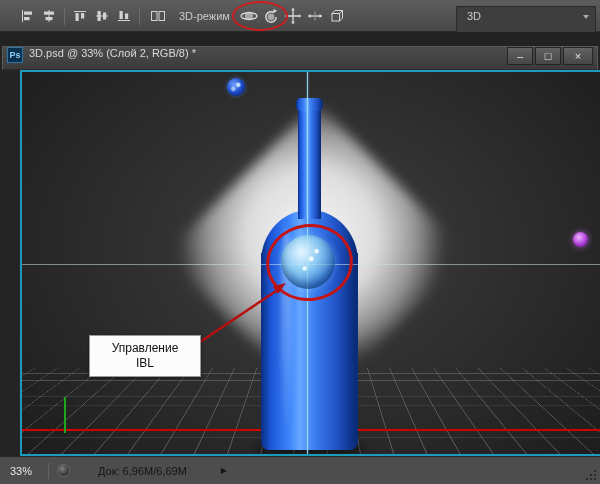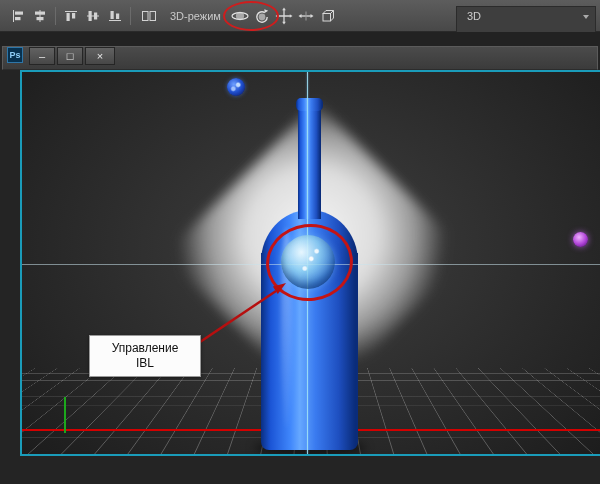--- a/index.html
+++ b/index.html
@@ -3,21 +3,21 @@
 <meta charset="utf-8">
 <style>
   * { margin:0; padding:0; box-sizing:border-box; }
   html,body { width:600px; height:484px; overflow:hidden; background:#1e1e1e;
               font-family:"Liberation Sans", sans-serif; }
   #app { position:relative; width:600px; height:484px; background:#242424; overflow:hidden; }
 
   
   .toolbar { position:absolute; left:0; top:0; width:600px; height:32px;
              background:linear-gradient(#5d5d5d,#484848); border-bottom:1px solid #2a2a2a;
-             display:flex; align-items:center; padding:0 7px; }
+             display:flex; align-items:center; padding:0 16px; }
   .tbtn { width:22px; height:24px; display:flex; align-items:center; justify-content:center;
           background:transparent; border:none; cursor:pointer; padding:0; }
   .tbtn.wide { width:28px; }
   .tbtn svg { display:block; }
   .tsep { width:1px; height:18px; background:#383838; border-right:1px solid #6b6b6b; margin:0 4px; }
   .mode-label { color:#c9c9c9; font-size:11px; margin:0 8px 0 7px; white-space:nowrap; }
   .nav-pair { position:relative; display:flex; }
   .red-oval { position:absolute; inset:-3px -6px; border:2px solid #cf1d1d; border-radius:50%;
               pointer-events:none; }
   .workspace { position:absolute; right:4px; top:6px; width:140px; height:32px; background:#3e3e3e;
@@ -215,20 +215,21 @@
     <div class="workspace">
       <span>3D</span>
       <span class="dd-arrow"></span>
     </div>
   </div>
 
   <div class="gap-strip"></div>
 
   <div class="titlebar">
     <span class="ps-badge">Ps</span>
+    <span class="doc-title">3D.psd @ 33% (Слой 2, RGB/8) *</span>
     <span class="win-btns">
       <button class="wbtn">–</button>
       <button class="wbtn">□</button>
       <button class="wbtn close">×</button>
     </span>
   </div>
 
   <div class="canvas">
     <div class="diamond"></div>
 
@@ -258,14 +259,22 @@
     </svg>
     <div class="callout">
       <div>Управление</div>
       <div>IBL</div>
     </div>
 
     <div class="widget-blue"></div>
     <div class="widget-purple"></div>
   </div>
 
+  <div class="statusbar">
+    <span class="zoom-field">33%</span>
+    <span class="s-sep"></span>
+    <span class="status-icon"></span>
+    <span class="doc-info">Док: 6,96M/6,69M</span>
+    <button class="flyout">▶</button>
+    <span class="grip"></span>
+  </div>
 
 </div>
 
 </body></html>

